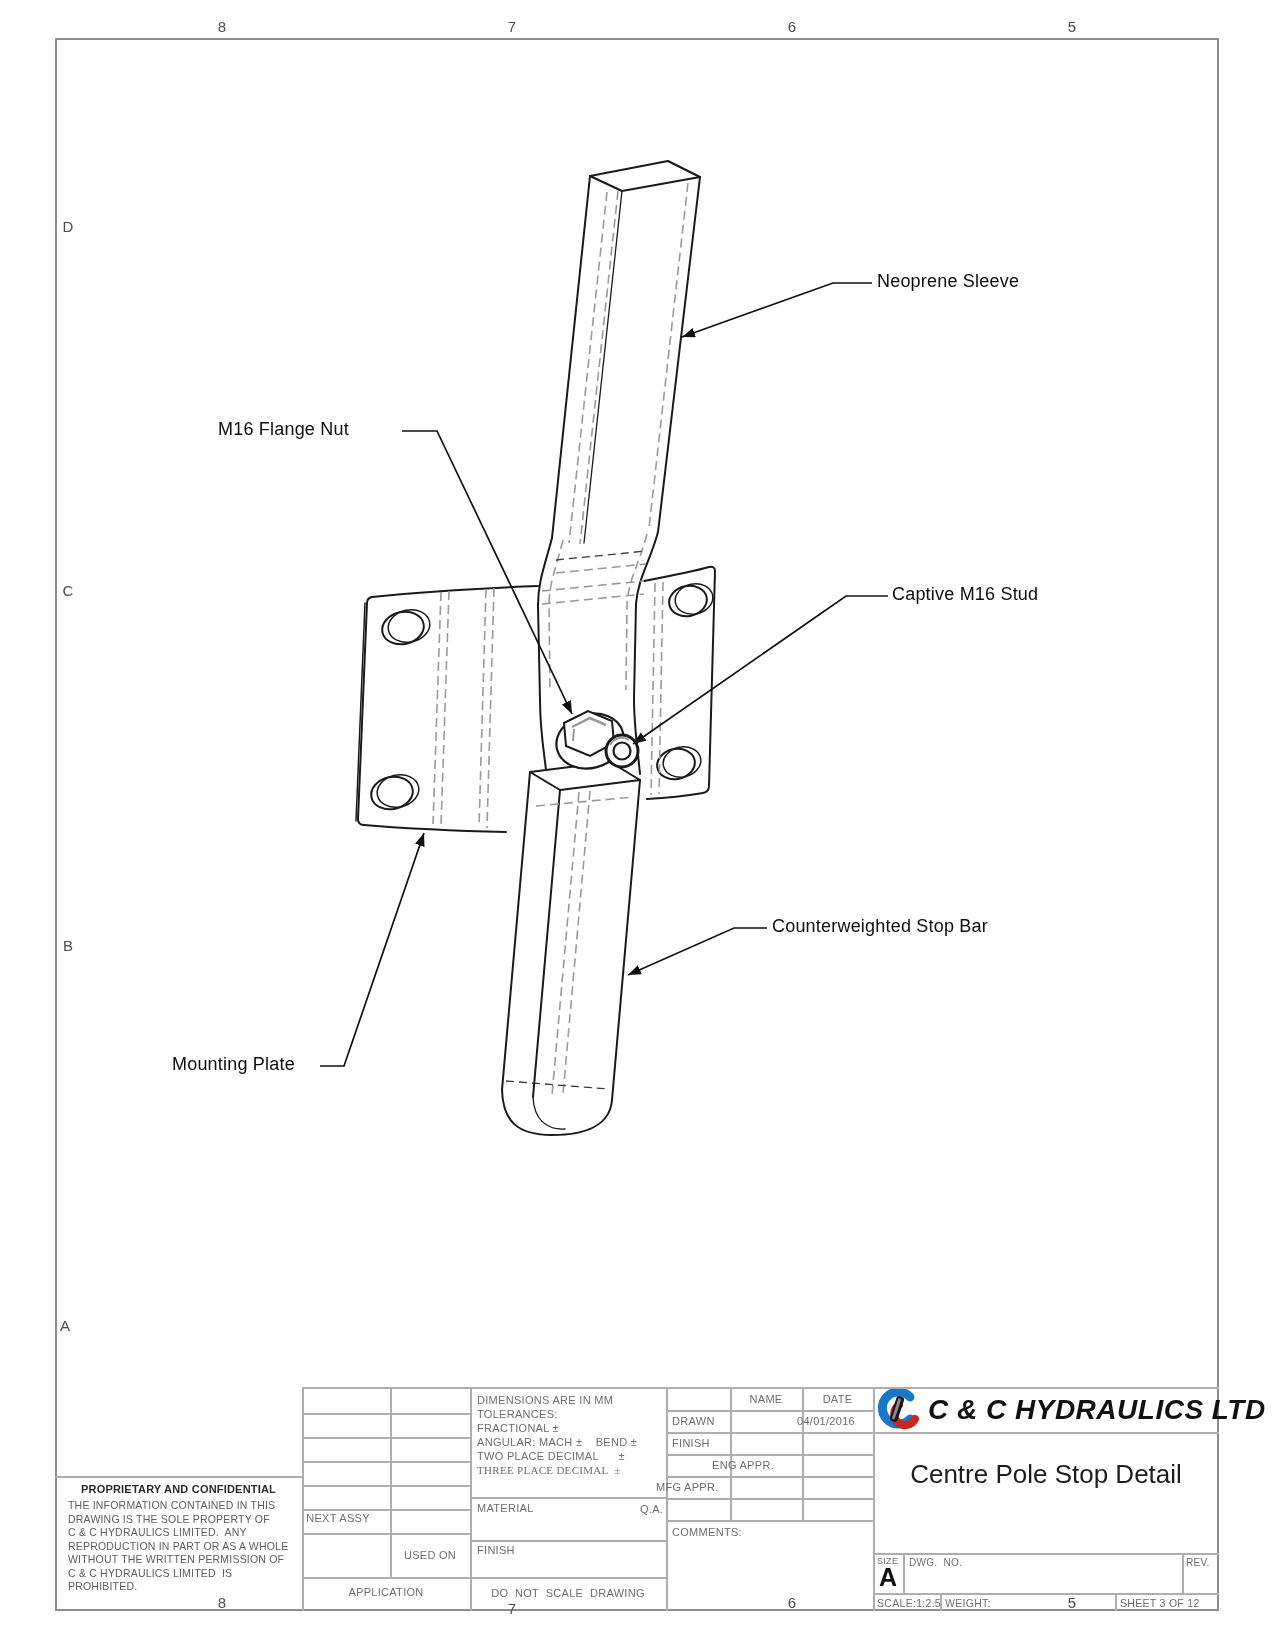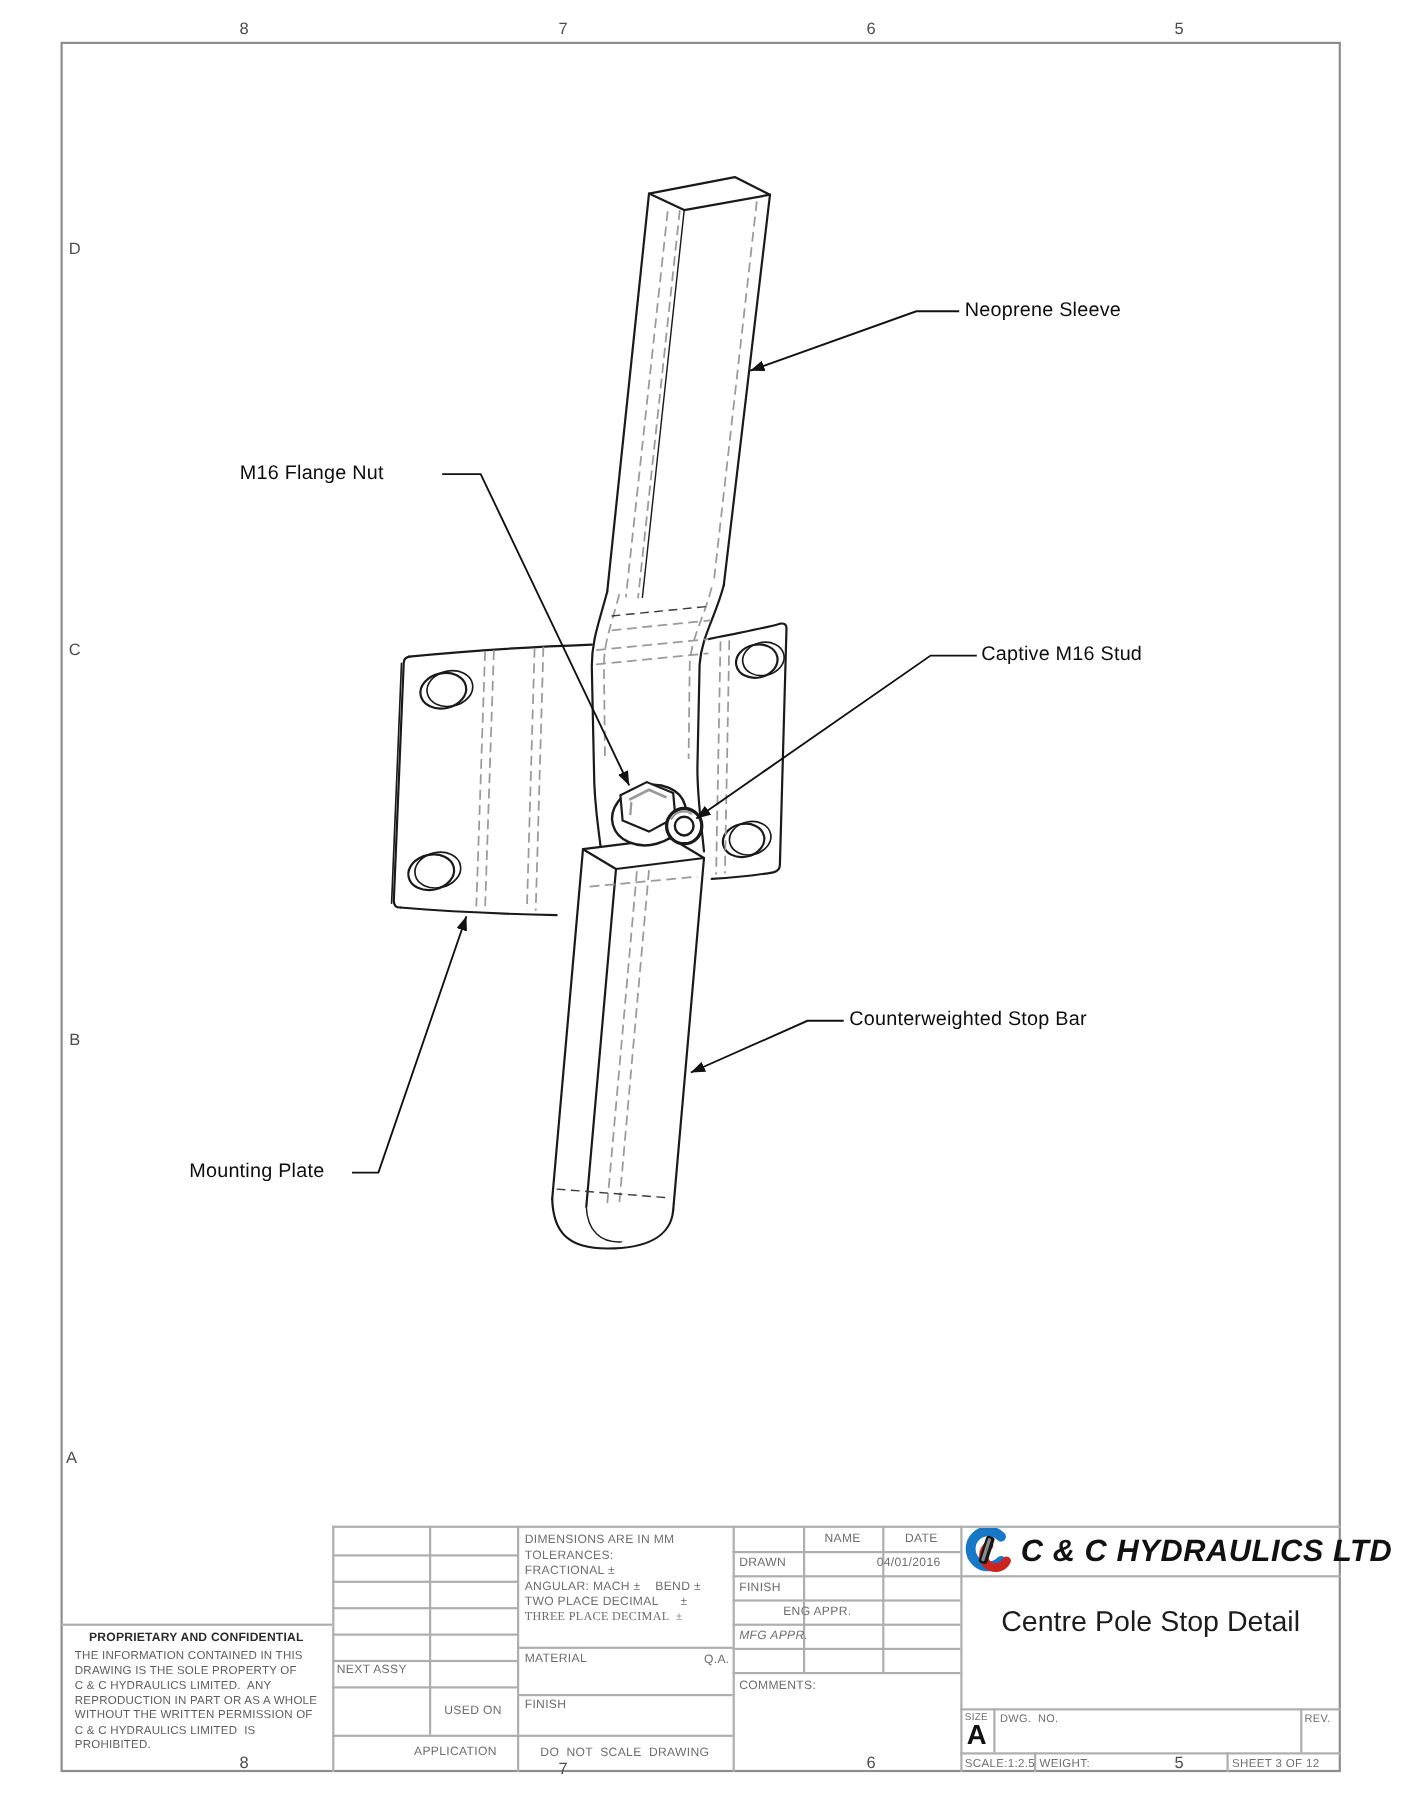--- a/index.html
+++ b/index.html
@@ -183,37 +183,37 @@
   <div class="vl" style="left:1115px;top:1593px;height:18px;"></div>
 
   <div class="hl" style="left:55px;top:1476px;width:247px;"></div>
 
   <div class="tbt ctr" style="left:730px;top:1387px;width:72px;height:23px;">NAME</div>
   <div class="tbt ctr" style="left:802px;top:1387px;width:71px;height:23px;">DATE</div>
   <div class="tbt" style="left:672px;top:1415px;">DRAWN</div>
   <div class="tbt ctr" style="left:802px;top:1410px;width:48px;height:22px;">04/01/2016</div>
   <div class="tbt" style="left:672px;top:1437px;">FINISH</div>
   <div class="tbt" style="left:672px;top:1459px;padding-left:40px;">ENG APPR.</div>
-  <div class="tbt" style="left:672px;top:1481px;font-style:italic;">MFG APPR.</div>
+  <div class="tbt" style="left:656px;top:1481px;">MFG APPR.</div>
   <div class="tbt" style="left:640px;top:1503px;">Q.A.</div>
   <div class="tbt" style="left:672px;top:1526px;">COMMENTS:</div>
 
   <div class="tbt" style="left:477px;top:1394px;">DIMENSIONS ARE IN MM</div>
   <div class="tbt" style="left:477px;top:1408px;">TOLERANCES:</div>
   <div class="tbt" style="left:477px;top:1422px;">FRACTIONAL ±</div>
   <div class="tbt" style="left:477px;top:1436px;">ANGULAR: MACH ±    BEND ±</div>
   <div class="tbt" style="left:477px;top:1450px;">TWO PLACE DECIMAL      ±</div>
   <div class="tbt" style="left:477px;top:1464px;font-family:Liberation Serif, serif;">THREE PLACE DECIMAL  ±</div>
   <div class="tbt" style="left:477px;top:1502px;">MATERIAL</div>
   <div class="tbt" style="left:477px;top:1544px;">FINISH</div>
   <div class="tbt ctr" style="left:470px;top:1579px;width:196px;height:28px;">DO  NOT  SCALE  DRAWING</div>
 
   <div class="tbt ctr" style="left:302px;top:1464px;width:72px;height:44px;margin-top:32px;">NEXT ASSY</div>
   <div class="tbt ctr" style="left:390px;top:1533px;width:80px;height:44px;">USED ON</div>
-  <div class="tbt ctr" style="left:302px;top:1577px;width:168px;height:30px;padding-left:28px;">APPLICATION</div>
+  <div class="tbt ctr" style="left:302px;top:1577px;width:168px;height:30px;">APPLICATION</div>
 
   <div class="proph ctr" style="left:55px;top:1482px;width:247px;height:14px;">PROPRIETARY AND CONFIDENTIAL</div>
   <div class="propl" style="left:68px;top:1499px;">THE INFORMATION CONTAINED IN THIS</div>
   <div class="propl" style="left:68px;top:1512.5px;">DRAWING IS THE SOLE PROPERTY OF</div>
   <div class="propl" style="left:68px;top:1526px;">C &amp; C HYDRAULICS LIMITED.  ANY</div>
   <div class="propl" style="left:68px;top:1539.5px;">REPRODUCTION IN PART OR AS A WHOLE</div>
   <div class="propl" style="left:68px;top:1553px;">WITHOUT THE WRITTEN PERMISSION OF</div>
   <div class="propl" style="left:68px;top:1566.5px;">C &amp; C HYDRAULICS LIMITED  IS</div>
   <div class="propl" style="left:68px;top:1580px;">PROHIBITED.</div>
 

